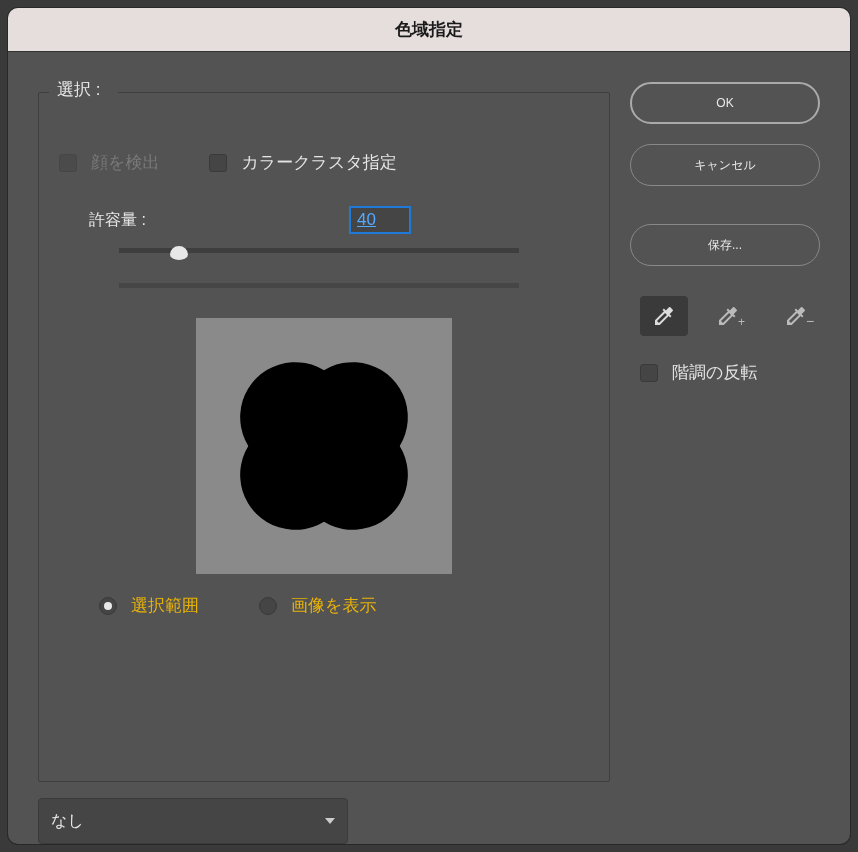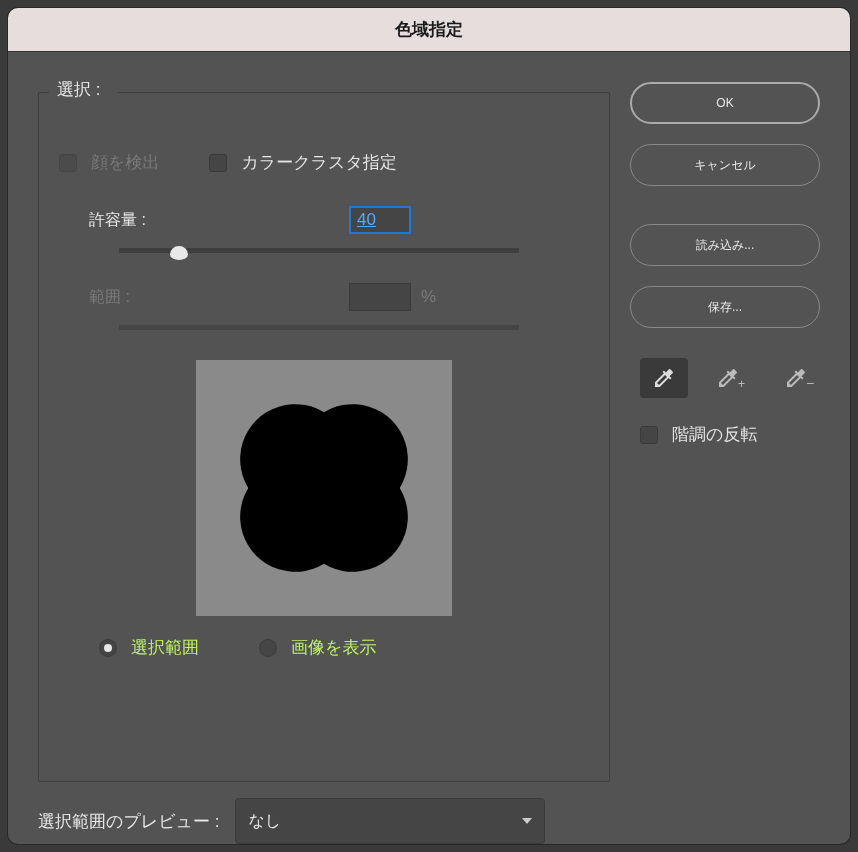--- a/index.html
+++ b/index.html
@@ -201,21 +201,21 @@
       display: flex;
       align-items: center;
       justify-content: center;
     }
     .radio.checked::after {
       content: '';
       width: 8px; height: 8px;
       background: #e8e8e8;
       border-radius: 50%;
     }
-    .radio-label { color: #bef264; font-size: 17px; }
+    .radio-label { color: #eab308; font-size: 17px; }
     
     .btn {
       width: 190px;
       height: 42px;
       border: 1px solid #888;
       border-radius: 21px;
       background: transparent;
       color: #e8e8e8;
       font-size: 12px;
       display: flex;
@@ -294,25 +294,20 @@
           </div>
 
           <div class="form-row">
             <span class="form-label">許容量 :</span>
             <input class="num-input" value="40" style="">
           </div>
           <div class="slider-track">
             <div class="slider-thumb"></div>
           </div>
 
-          <div class="form-row">
-            <span class="form-label disabled">範囲 :</span>
-            <input class="num-input disabled" disabled="" style="">
-            <span class="suffix disabled">%</span>
-          </div>
           <div class="slider-track disabled"></div>
 
           <div class="preview-box">
             <svg width="240" height="240" viewBox="0 0 240 240">
               <g transform="translate(120,120)">
                 <path fill="#000" d="M 0,-18 A 55 55 0 1 1 -18,0 A 45 45 0 0 0 0,-18 Z" transform="rotate(0)"></path>
                 <path fill="#000" d="M 0,-18 A 55 55 0 1 1 -18,0 A 45 45 0 0 0 0,-18 Z" transform="rotate(90)"></path>
                 <path fill="#000" d="M 0,-18 A 55 55 0 1 1 -18,0 A 45 45 0 0 0 0,-18 Z" transform="rotate(180)"></path>
                 <path fill="#000" d="M 0,-18 A 55 55 0 1 1 -18,0 A 45 45 0 0 0 0,-18 Z" transform="rotate(270)"></path>
               </g>
@@ -329,21 +324,20 @@
               <span class="radio-label">画像を表示</span>
             </div>
           </div>
         </div>
       </div>
 
       <div class="right-panel">
         <div class="btn primary">OK</div>
         <div class="btn">キャンセル</div>
         <div style="height:18px"></div>
-        <div class="btn">読み込み...</div>
         <div class="btn">保存...</div>
 
         <div class="eyedropper-row">
           <div class="eyedrop-btn active">
             <svg width="24" height="24" viewBox="0 0 24 24">
                 <path fill="#ddd" d="M20.71 5.63l-2.34-2.34a1 1 0 00-1.41 0l-3.12 3.12-1.93-1.91-1.41 1.41 1.42 1.42L3 16.25V21h4.75l8.92-8.92 1.42 1.42 1.41-1.41-1.92-1.92 3.12-3.12a1 1 0 00.01-1.42zM6.92 19L5 17.08l8.06-8.06 1.92 1.92L6.92 19z"></path>
               </svg>
           </div>
           <div class="eyedrop-btn">
             <svg width="28" height="24" viewBox="0 0 28 24">
@@ -360,20 +354,19 @@
         </div>
 
         <div class="checkbox-row" style="margin-left:10px">
           <div class="checkbox"></div>
           <span class="cb-label">階調の反転</span>
         </div>
       </div>
     </div>
 
     <div class="bottom-row">
-      <span class="bottom-label">選択範囲のプレビュー :</span>
       <div class="bottom-dropdown">
         <span>なし</span>
         <span class="dropdown-arrow"></span>
       </div>
     </div>
   </div>
 </div>
 
 </body></html>

